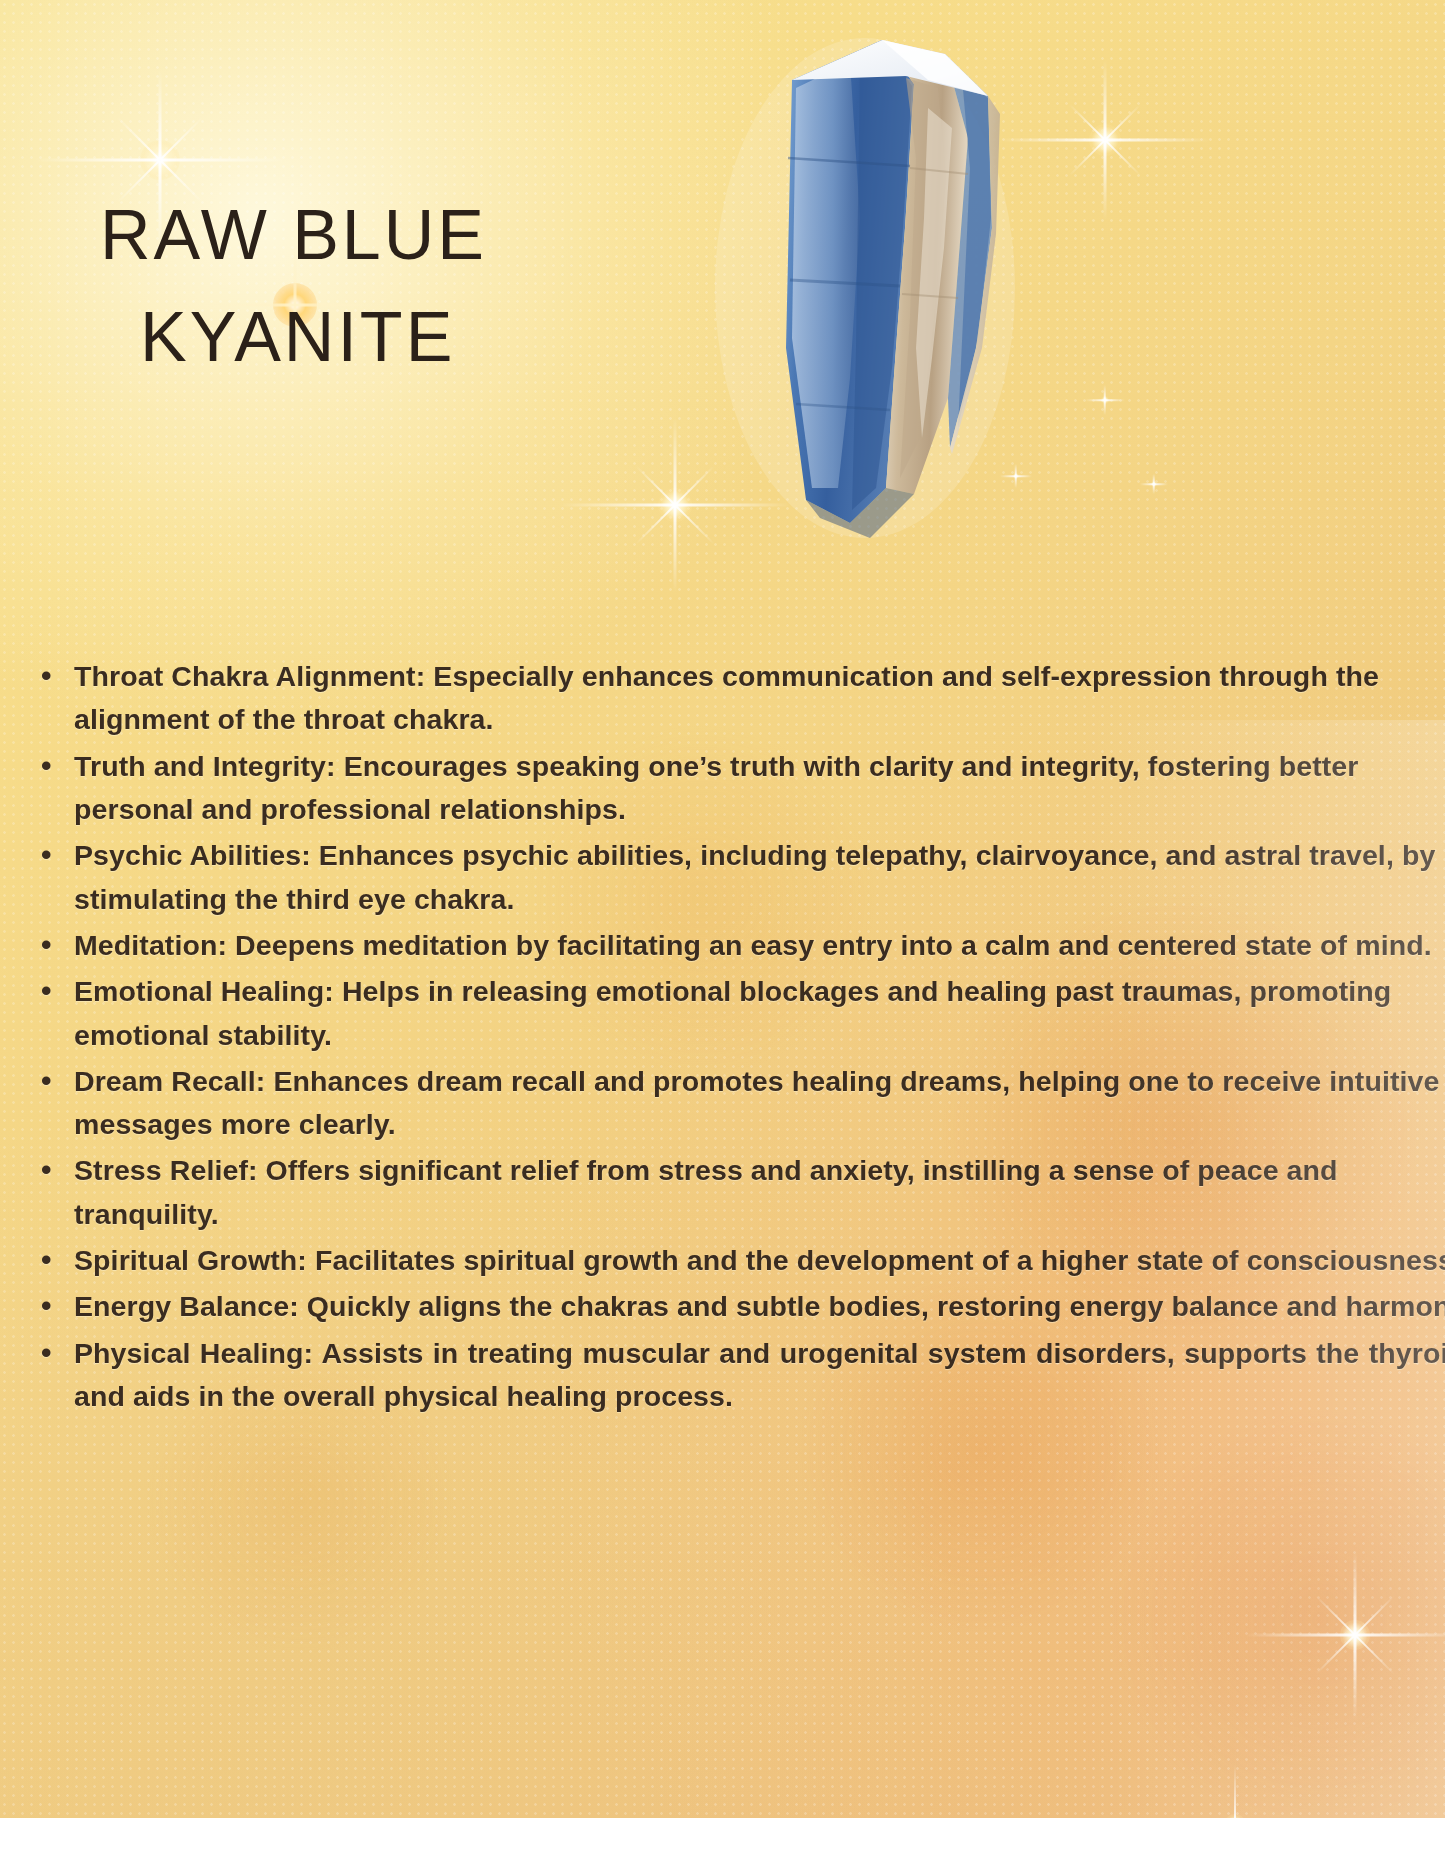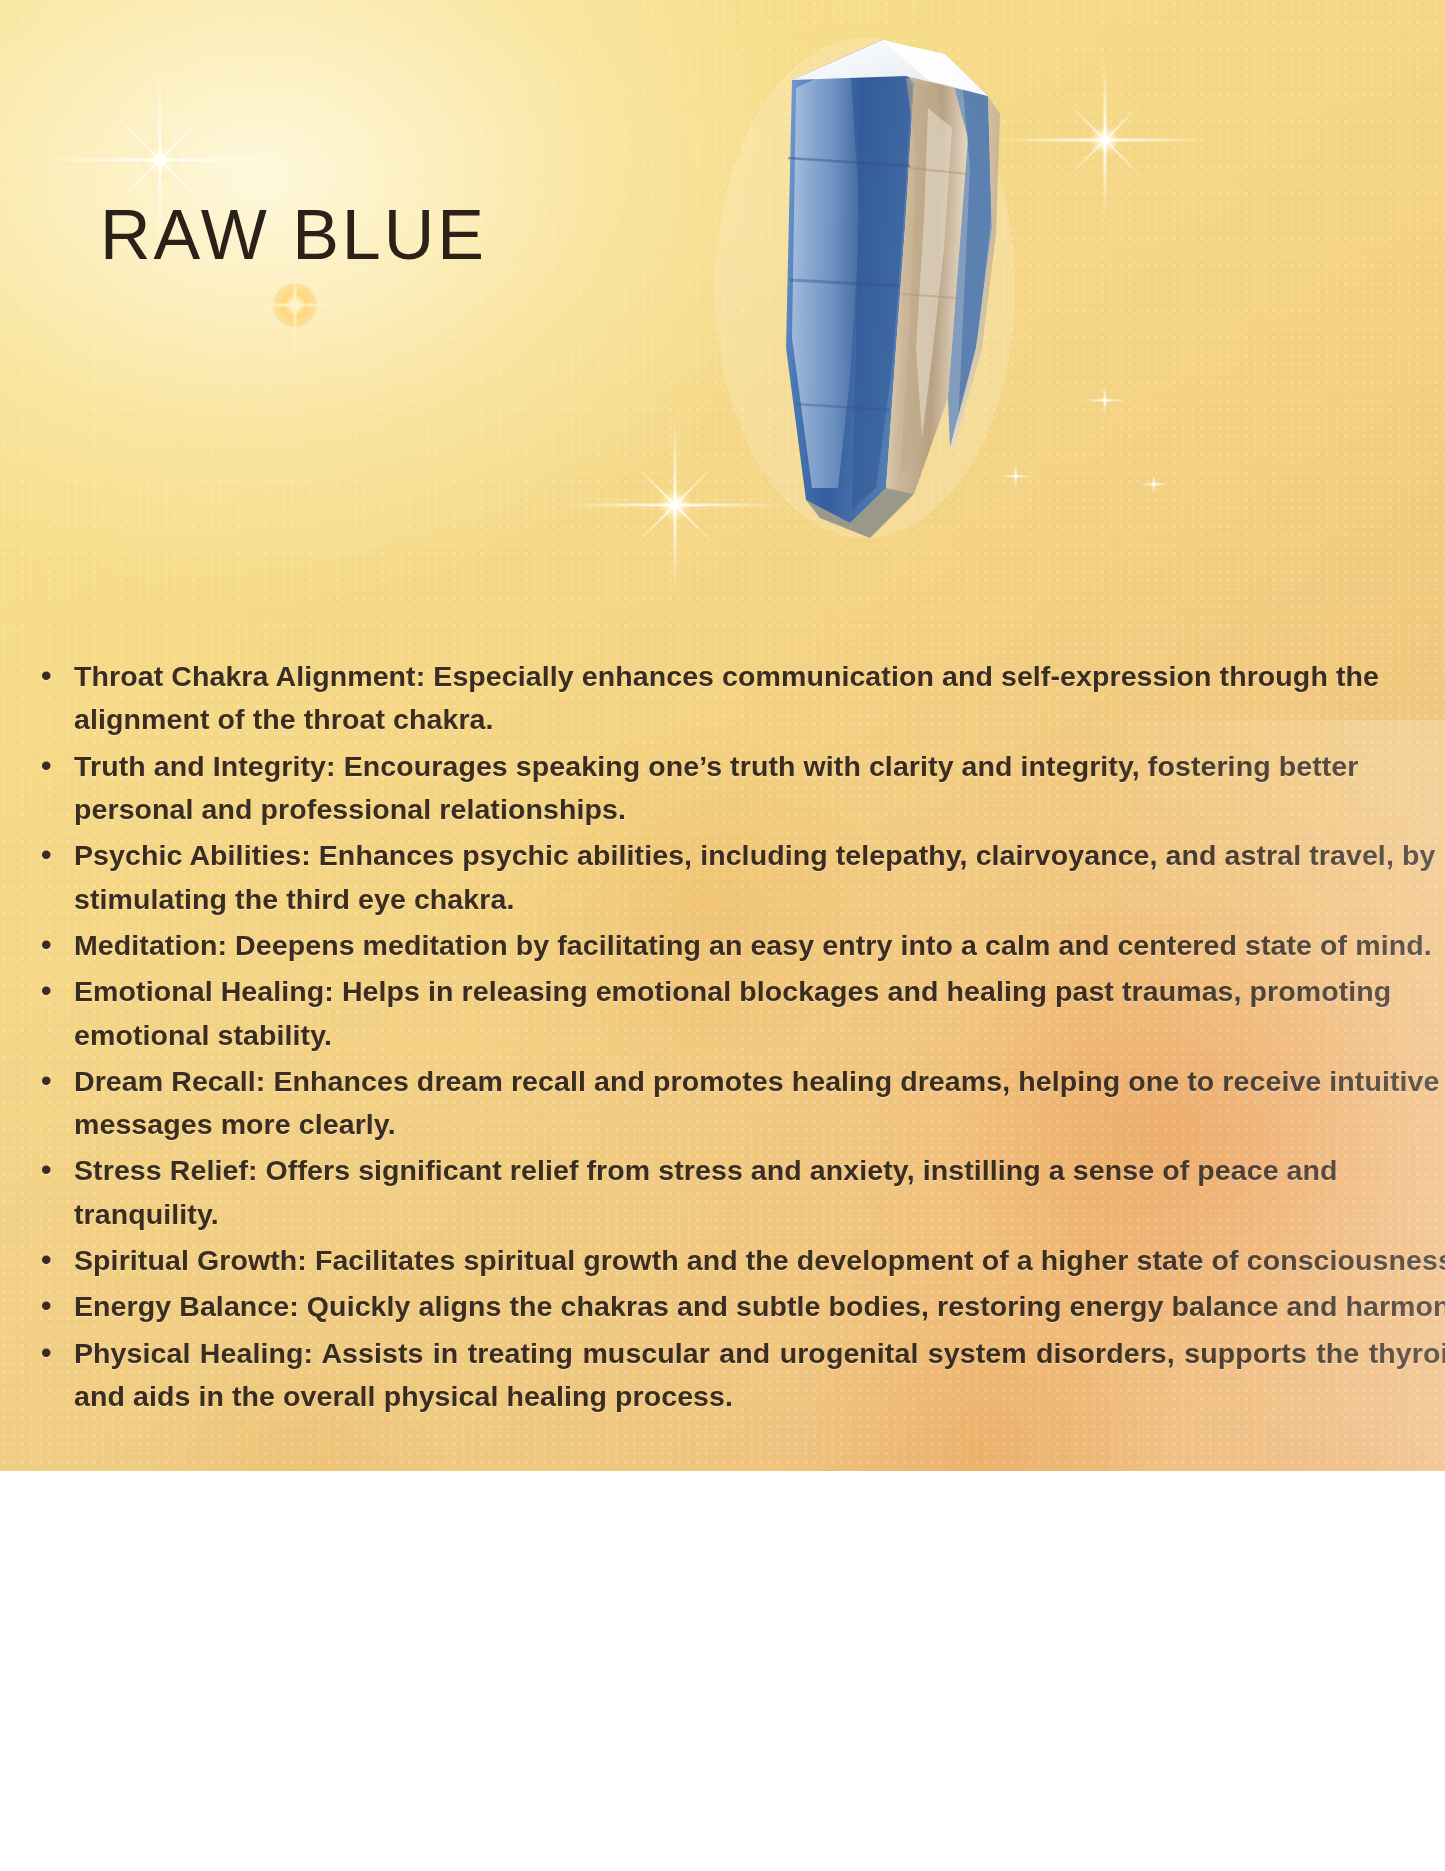--- a/index.html
+++ b/index.html
@@ -9,21 +9,21 @@
   body {
     width: 1445px;
     height: 1871px;
     font-family: "Liberation Sans", sans-serif;
     overflow: hidden;
   }
 
   #poster {
     position: relative;
     width: 1445px;
-    height: 1471px;
+    height: 1818px;
     overflow: hidden;
     background:
       radial-gradient(ellipse 55% 40% at 18% 12%, rgba(255,250,225,0.95) 0%, rgba(255,243,195,0.35) 45%, rgba(255,238,180,0) 72%),
       radial-gradient(ellipse 70% 55% at 88% 78%, rgba(244,178,120,0.55) 0%, rgba(243,196,136,0.25) 45%, rgba(240,200,140,0) 75%),
       radial-gradient(ellipse 60% 45% at 20% 95%, rgba(238,205,135,0.55) 0%, rgba(240,212,150,0.15) 55%, rgba(240,212,150,0) 80%),
       linear-gradient(145deg, #f6e08d 0%, #f7dd8a 22%, #f4d585 45%, #f0c97d 66%, #eec07a 82%, #ecb87a 100%);
   }
 
   
   #texture {
@@ -268,20 +268,21 @@
       <path d="M96,386 L190,392" stroke="#2e5286" stroke-width="2.5" opacity="0.35" fill="none"></path>
       <path d="M210,150 L268,156" stroke="#a08c70" stroke-width="2" opacity="0.4" fill="none"></path>
       <path d="M202,276 L258,280" stroke="#a08c70" stroke-width="2" opacity="0.4" fill="none"></path>
 
       <path d="M106,482 L150,505 L186,470 L214,476 L170,520 L120,500 Z" fill="#2c4a78" opacity="0.45"></path>
     </svg>
   </div>
 
   <div id="title">
     <span class="line1">RAW  BLUE</span>
+    <span class="line2">KYANITE</span>
   </div>
 
   <div id="wash"></div>
 
   <ul id="benefits">
     <li>Throat Chakra Alignment: Especially enhances communication and self-expression through the alignment of the throat chakra.</li>
     <li>Truth and Integrity: Encourages speaking one’s truth with clarity and integrity, fostering better personal and professional relationships.</li>
     <li>Psychic Abilities: Enhances psychic abilities, including telepathy, clairvoyance, and astral travel, by stimulating the third eye chakra.</li>
     <li>Meditation: Deepens meditation by facilitating an easy entry into a calm and centered state of mind.</li>
     <li>Emotional Healing: Helps in releasing emotional blockages and healing past traumas, promoting emotional stability.</li>

